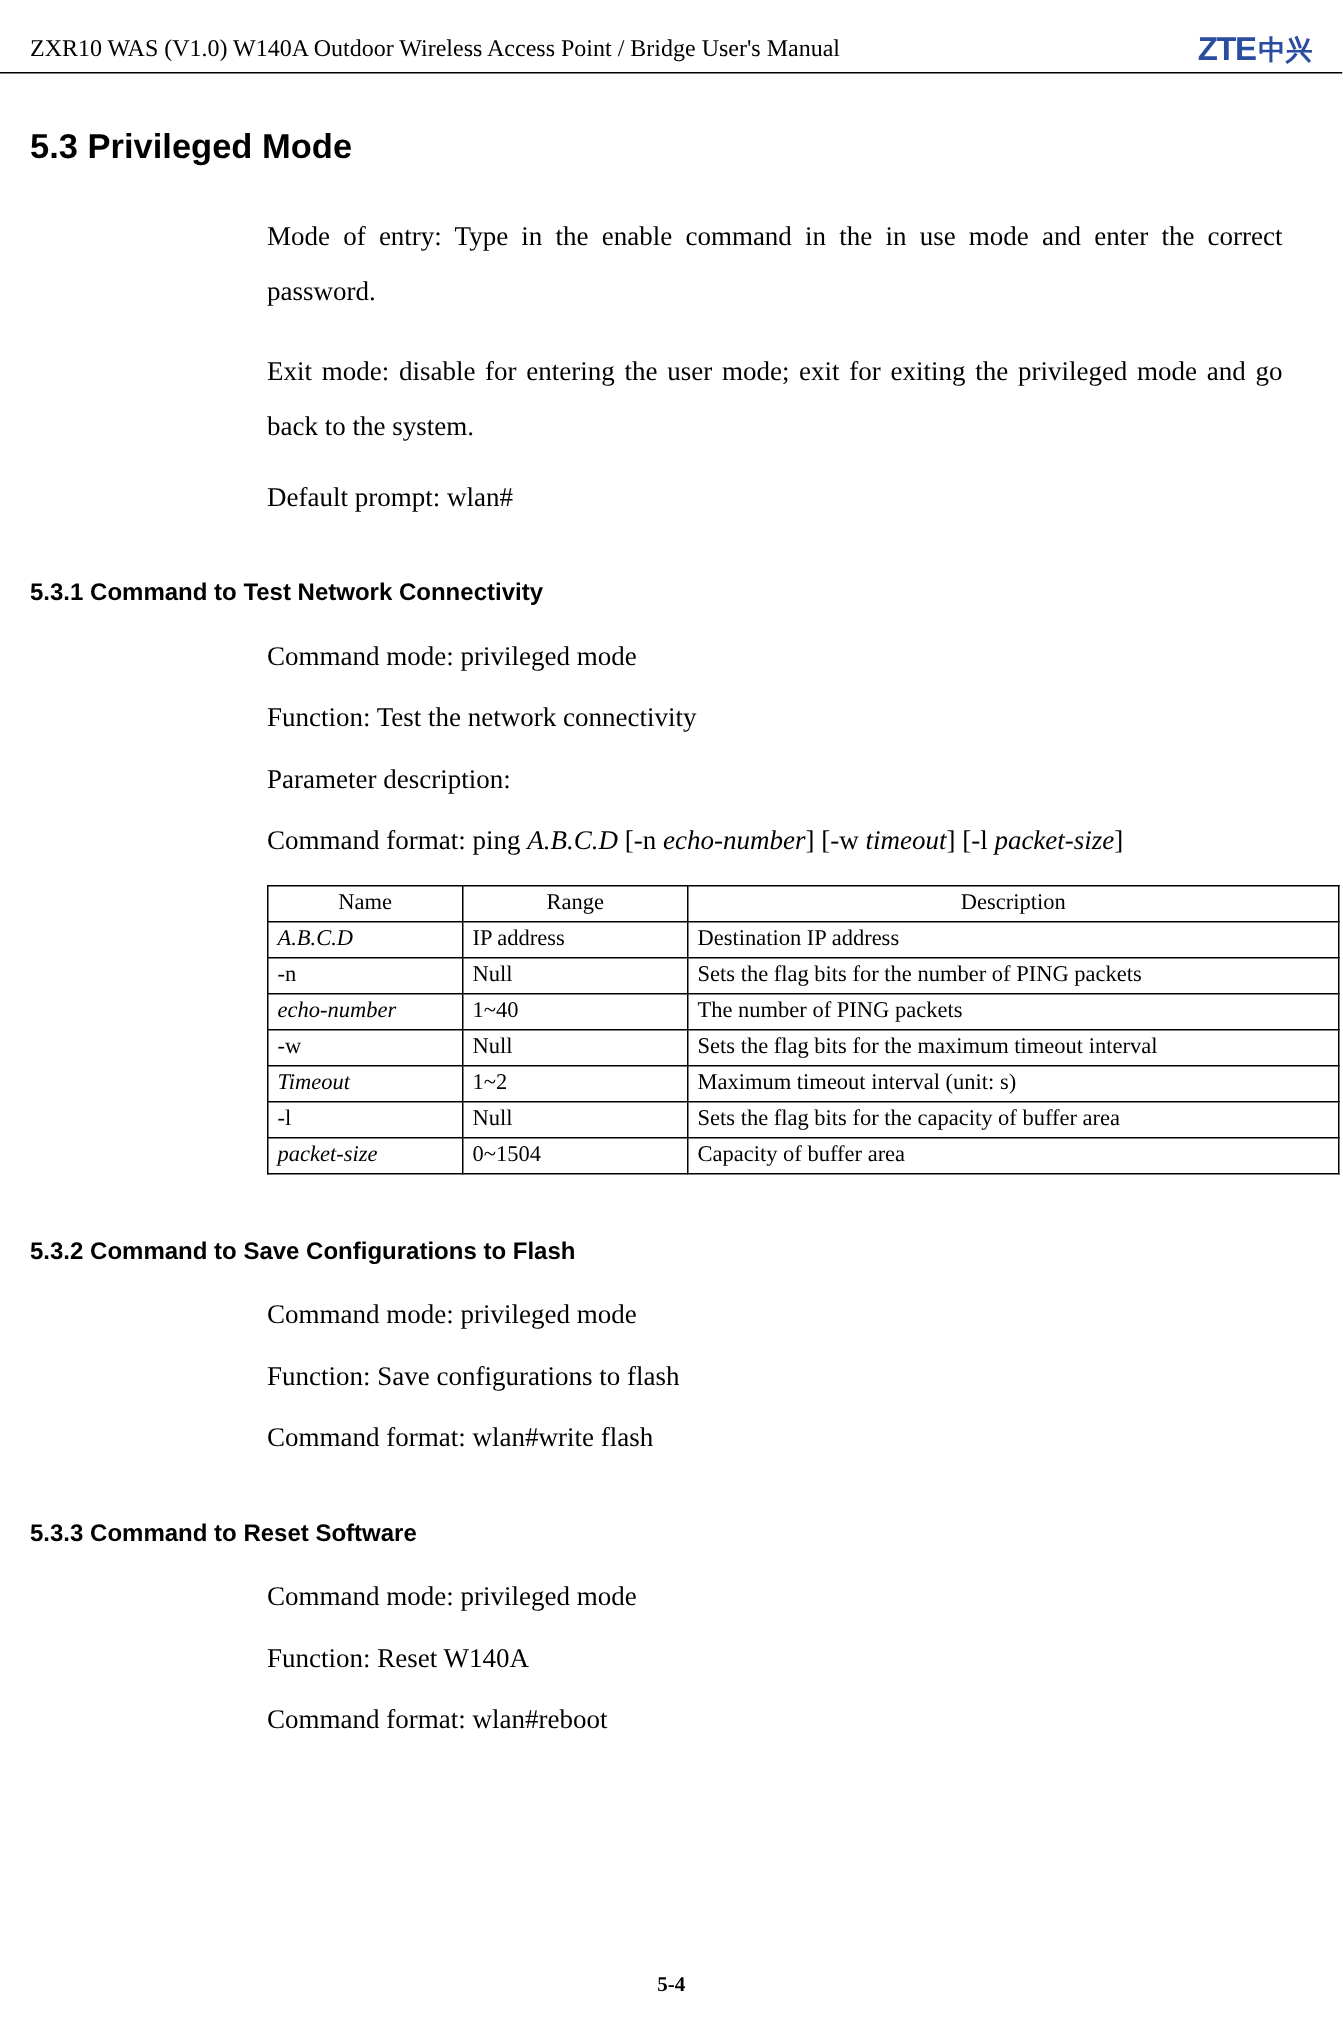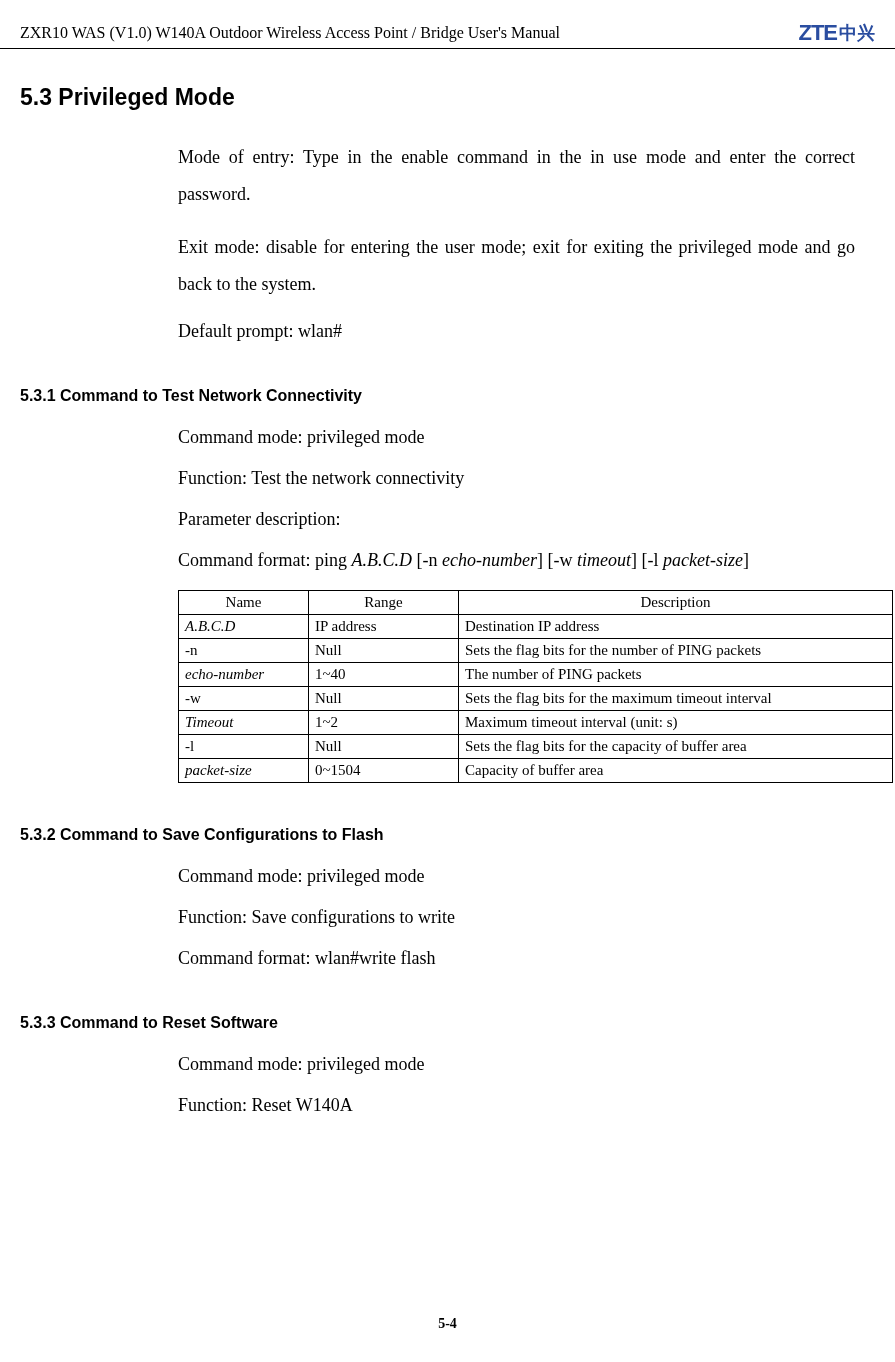--- a/index.html
+++ b/index.html
@@ -169,24 +169,25 @@
         <tr>
           <td class="col1 italic">packet-size</td>
           <td class="col2">0~1504</td>
           <td>Capacity of buffer area</td>
         </tr>
       </tbody>
   </table>
 
   <div class="h3">5.3.2 Command to Save Configurations to Flash</div>
   <div class="body-text-tight">Command mode: privileged mode</div>
-  <div class="body-text-tight">Function: Save configurations to write</div>
+  <div class="body-text-tight">Function: Save configurations to flash</div>
   <div class="body-text-tight">Command format: wlan#write flash</div>
 
   <div class="h3">5.3.3 Command to Reset Software</div>
   <div class="body-text-tight">Command mode: privileged mode</div>
   <div class="body-text-tight">Function: Reset W140A</div>
+  <div class="body-text-tight">Command format: wlan#reboot</div>
 
 </div>
 
 <div class="page-footer">
   <span>5-4</span>
 </div>
 
 </body></html>

